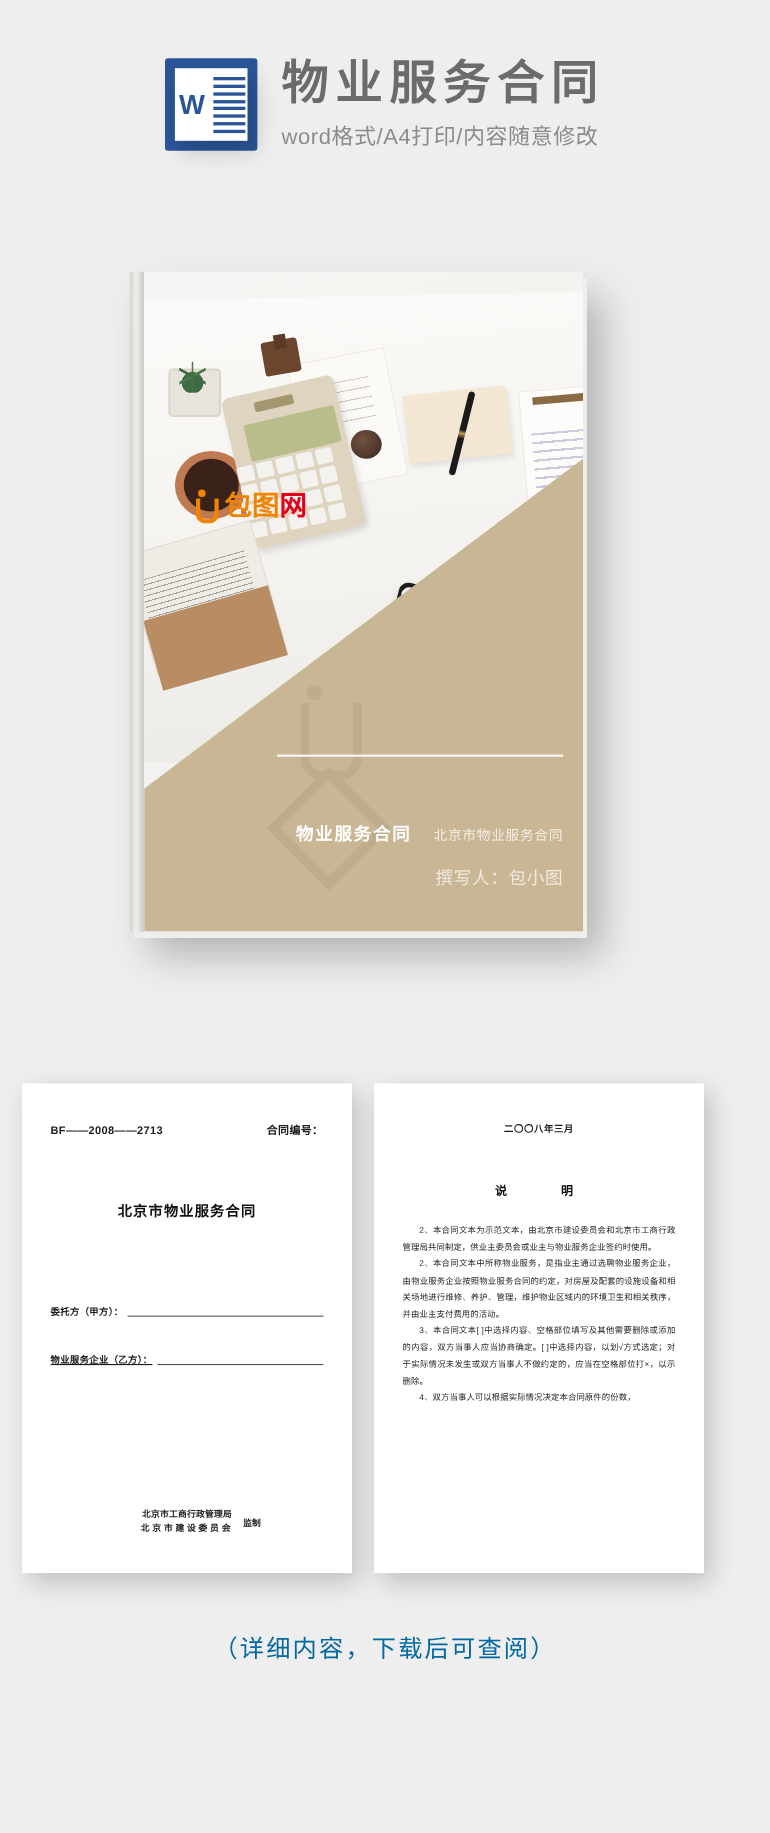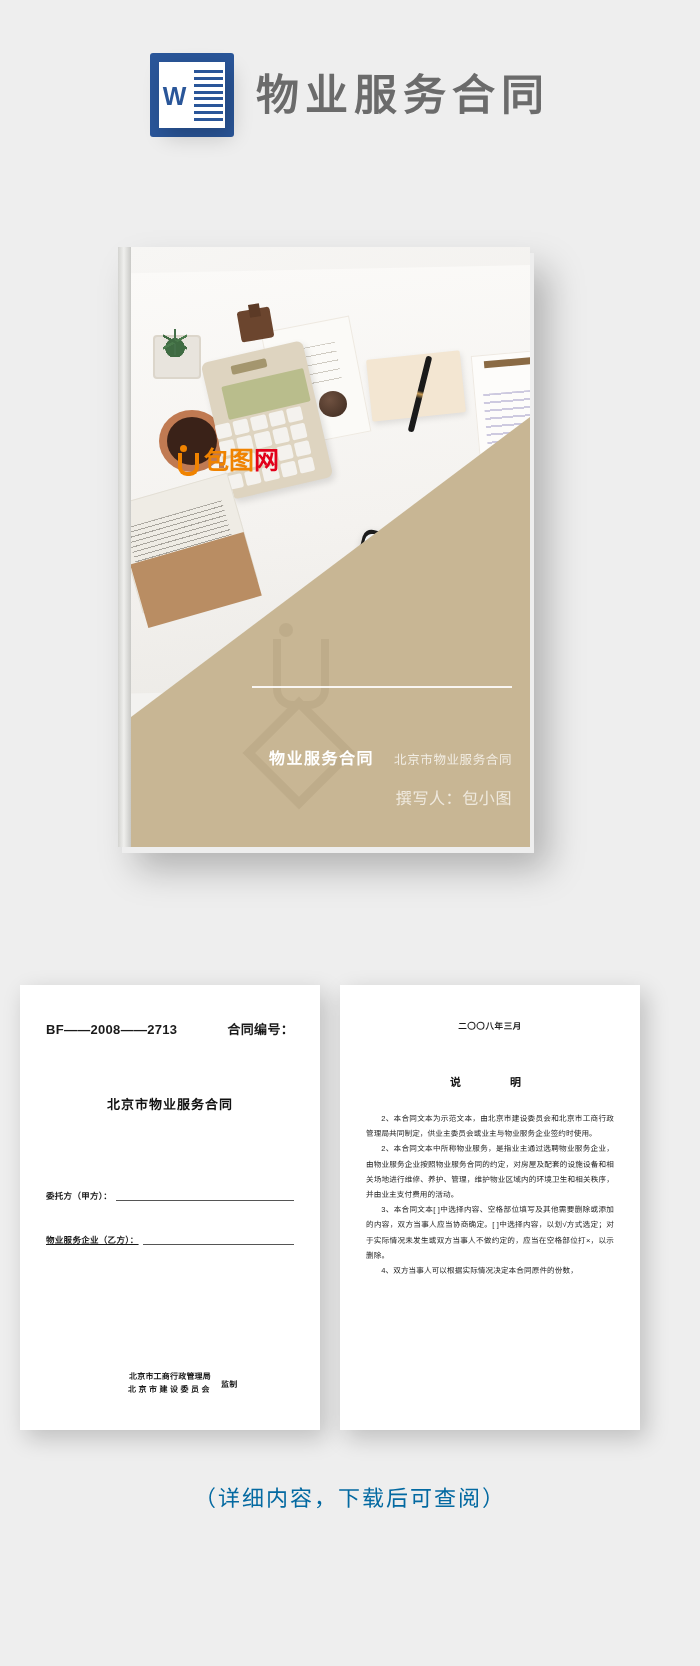--- a/index.html
+++ b/index.html
@@ -168,21 +168,21 @@
   
   .pages{position:absolute;left:0;top:985px;width:700px;height:460px;}
   .page{
     position:absolute;top:0;width:300px;height:445px;background:#ffffff;
     box-shadow:6px 8px 22px rgba(0,0,0,.20);
   }
   .page-left{left:20px;}
   .page-right{left:340px;}
   .page-inner{position:absolute;left:0;top:0;right:0;bottom:0;padding:34px 26px 18px 26px;}
 
-  .doc-topline{display:flex;justify-content:space-between;align-items:baseline;font-size:13px;font-weight:700;color:#1a1a1a;}
+  .doc-topline{display:flex;justify-content:space-between;align-items:baseline;font-size:10px;font-weight:700;color:#1a1a1a;}
   .doc-topline .code{letter-spacing:.3px;}
   .doc-topline .no{letter-spacing:.3px;}
   .doc-title{
     text-align:center;font-size:13px;font-weight:700;color:#111;margin-top:56px;letter-spacing:1px;
   }
   .field{margin-top:0;font-size:8.5px;font-weight:700;color:#1a1a1a;display:flex;align-items:flex-end;}
   .field .lbl{white-space:nowrap;letter-spacing:.3px;}
   .field .rule{flex:1;border-bottom:1px solid #555;height:10px;margin-left:4px;}
   .f1{margin-top:76px;}
   .f2{margin-top:32px;text-decoration:underline;}
@@ -217,20 +217,21 @@
         <i></i>
         <i></i>
         <i></i>
         <i></i>
         <i></i>
         <i></i>
     </div>
   </div>
   <div class="head-text">
     <div class="head-title">物业服务合同</div>
+    <div class="head-sub">word格式/A4打印/内容随意修改</div>
   </div>
 </div>
 
 <div class="cover-wrap">
   <div class="cover-shadow"></div>
   <div class="spine"></div>
   <div class="cover">
 
     <div class="photo">
       <div class="tabletop"></div>

